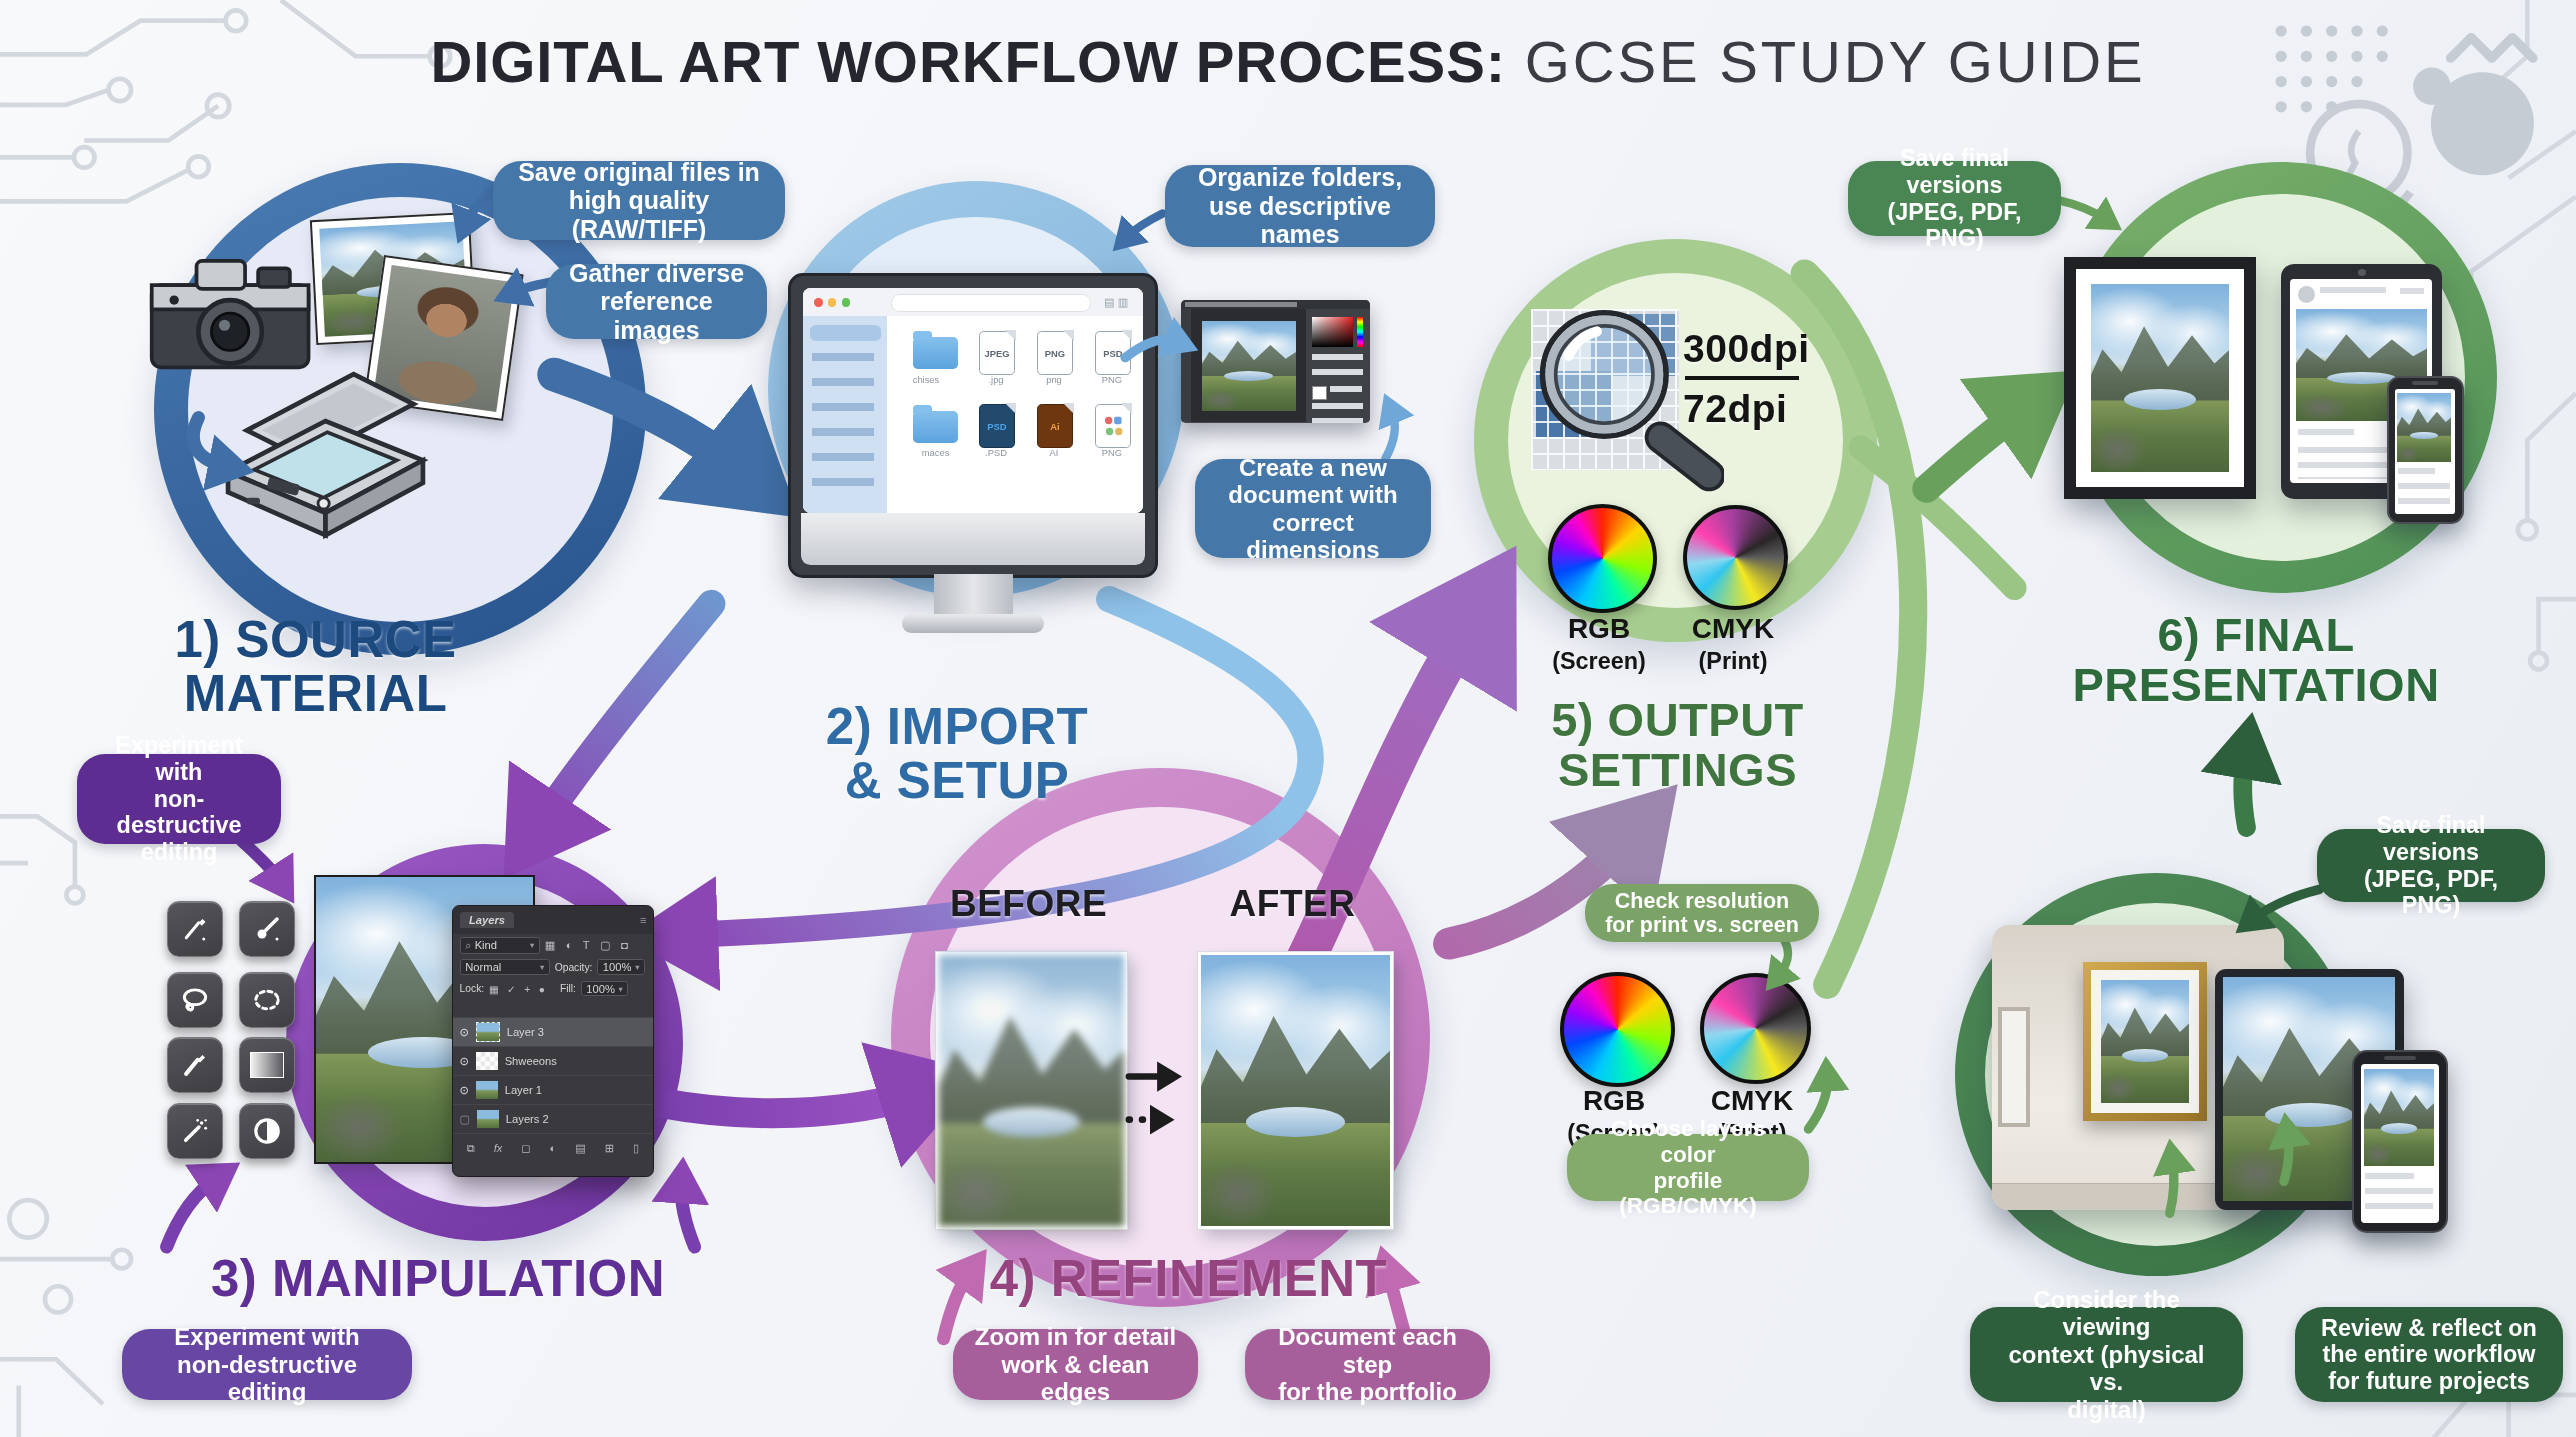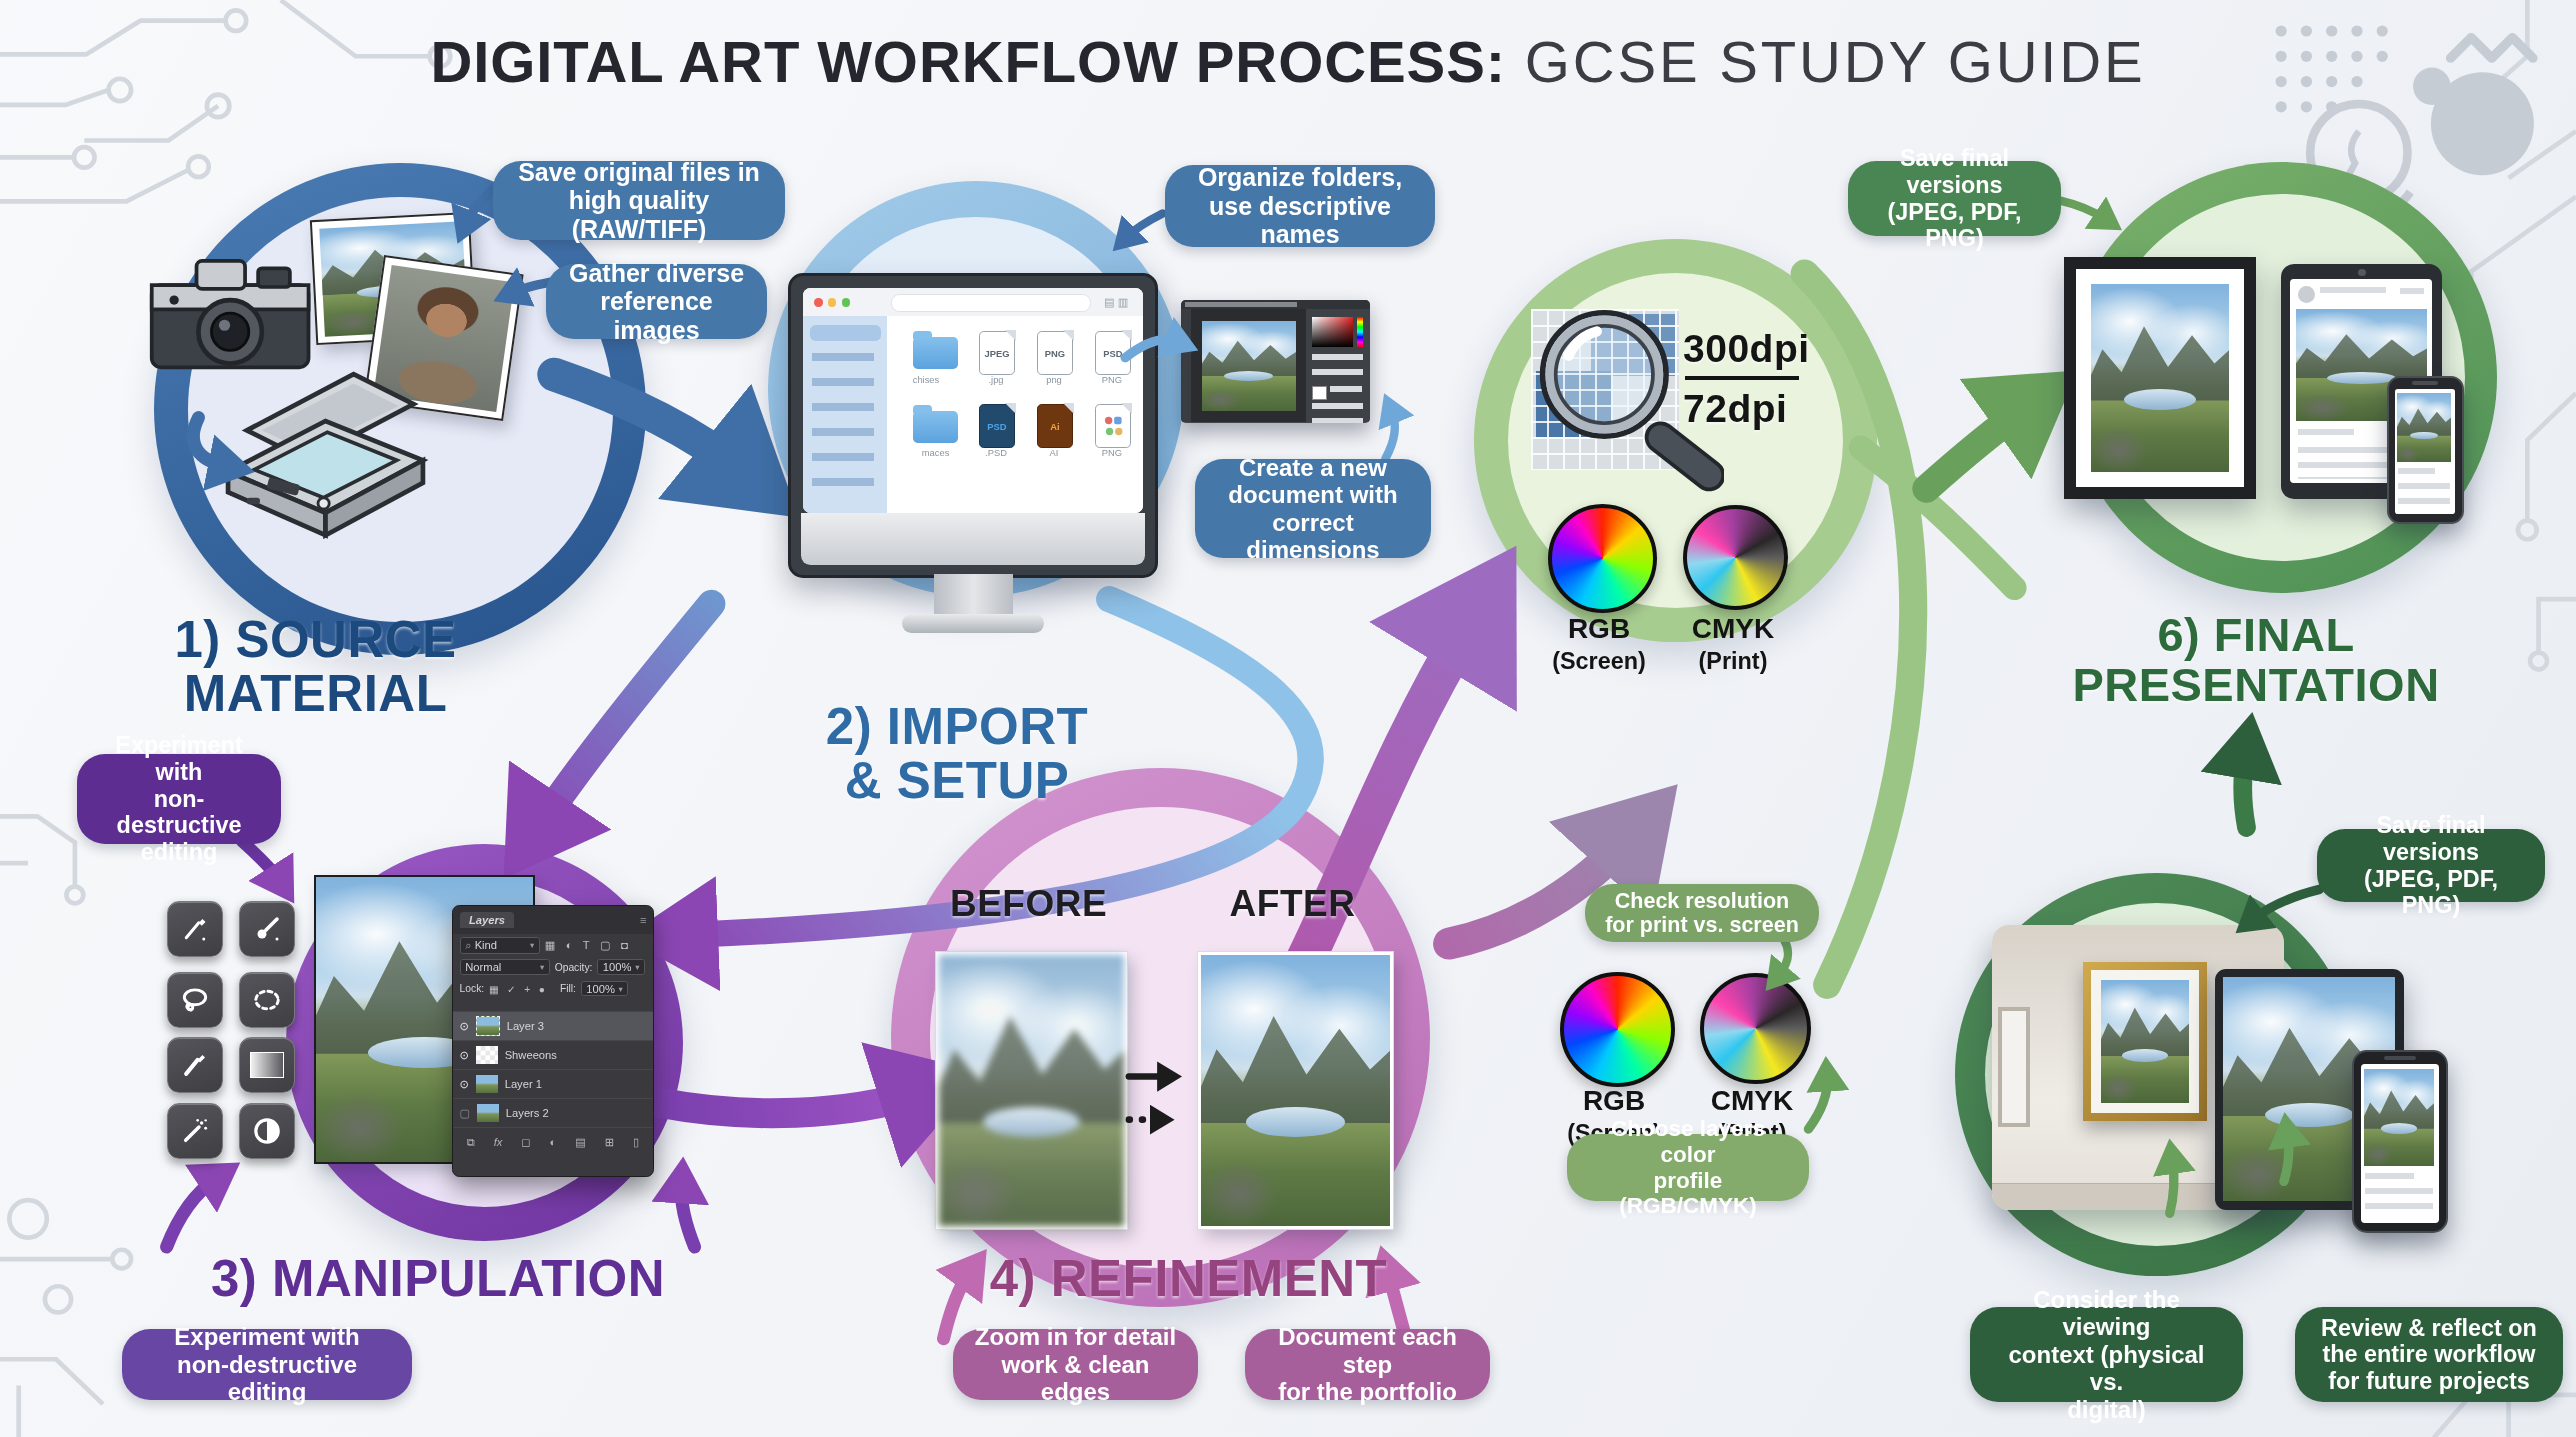--- a/index.html
+++ b/index.html
@@ -400,21 +400,21 @@
       <span class="lp-box" style="width:79px;justify-content:space-between;">
           <span>Normal</span>
           <span style="color:#9b9b9f;font-size:8.4px;">▾</span>
         </span>
       <span style="font-size:10.3px;">Opacity:</span>
       <span class="lp-box">
           <span>100%</span>
           <span style="color:#9b9b9f;font-size:8.4px;">▾</span>
         </span>
     </div>
-    <div class="lp-row" style="padding-bottom:15px;">
+    <div class="lp-row" style="padding-bottom:21px;">
       <span style="font-size:10.3px;">Lock:</span>
       <span style="color:#bdbdc2;font-size:10.3px;letter-spacing:2.8px;">▦ ✓ + ●</span>
       <span style="font-size:10.3px;margin-left:7.5px;">Fill:</span>
       <span class="lp-box">
           <span>100%</span>
           <span style="color:#9b9b9f;font-size:8.4px;">▾</span>
         </span>
     </div>
     <div class="lay" style="background:#55555c;">
       <span style="color:#e0e0e4;">⊙</span>
@@ -571,20 +571,22 @@
   <div class="abs" style="left:0;top:28px;width:2576px;text-align:center;z-index:7;font-size:58px;letter-spacing:0.9px;">
     <span style="font-weight:bold;color:#26262e;">DIGITAL ART WORKFLOW PROCESS:</span><span style="color:#3c3c45;letter-spacing:2.8px;margin-top:30px;"> GCSE STUDY GUIDE</span>
   </div>
 
   <div class="stage-label" style="left:119px;top:613px;width:393px;font-size:51px;color:#1d4a7e;">1) SOURCE
 MATERIAL</div>
   <div class="stage-label" style="left:812px;top:700px;width:290px;font-size:51px;color:#2f6ba4;">2) IMPORT
 &amp; SETUP</div>
   <div class="stage-label" style="left:197px;top:1252px;width:482px;font-size:51px;color:#5f2f95;">3) MANIPULATION</div>
   <div class="stage-label" style="left:973px;top:1252px;width:431px;font-size:51px;color:#96447f;">4) REFINEMENT</div>
+  <div class="stage-label" style="left:1535px;top:695px;width:285px;font-size:47px;color:#41753f;">5) OUTPUT
+SETTINGS</div>
   <div class="stage-label" style="left:2050px;top:610px;width:412px;font-size:47px;color:#2e6b3c;">6) FINAL
 PRESENTATION</div>
 
   <div class="bubble" style="left:493px;top:161px;width:292px;height:79px;font-size:25px;background:#4677a9;">Save original files in
 high quality (RAW/TIFF)</div>
   <div class="bubble" style="left:546px;top:264px;width:221px;height:75px;font-size:25px;background:#4677a9;">Gather diverse
 reference images</div>
   <div class="bubble" style="left:1165px;top:165px;width:270px;height:82px;font-size:25px;background:#4677a9;">Organize folders,
 use descriptive names</div>
   <div class="bubble" style="left:1195px;top:459px;width:236px;height:99px;font-size:24px;background:#4677a9;">Create a new

